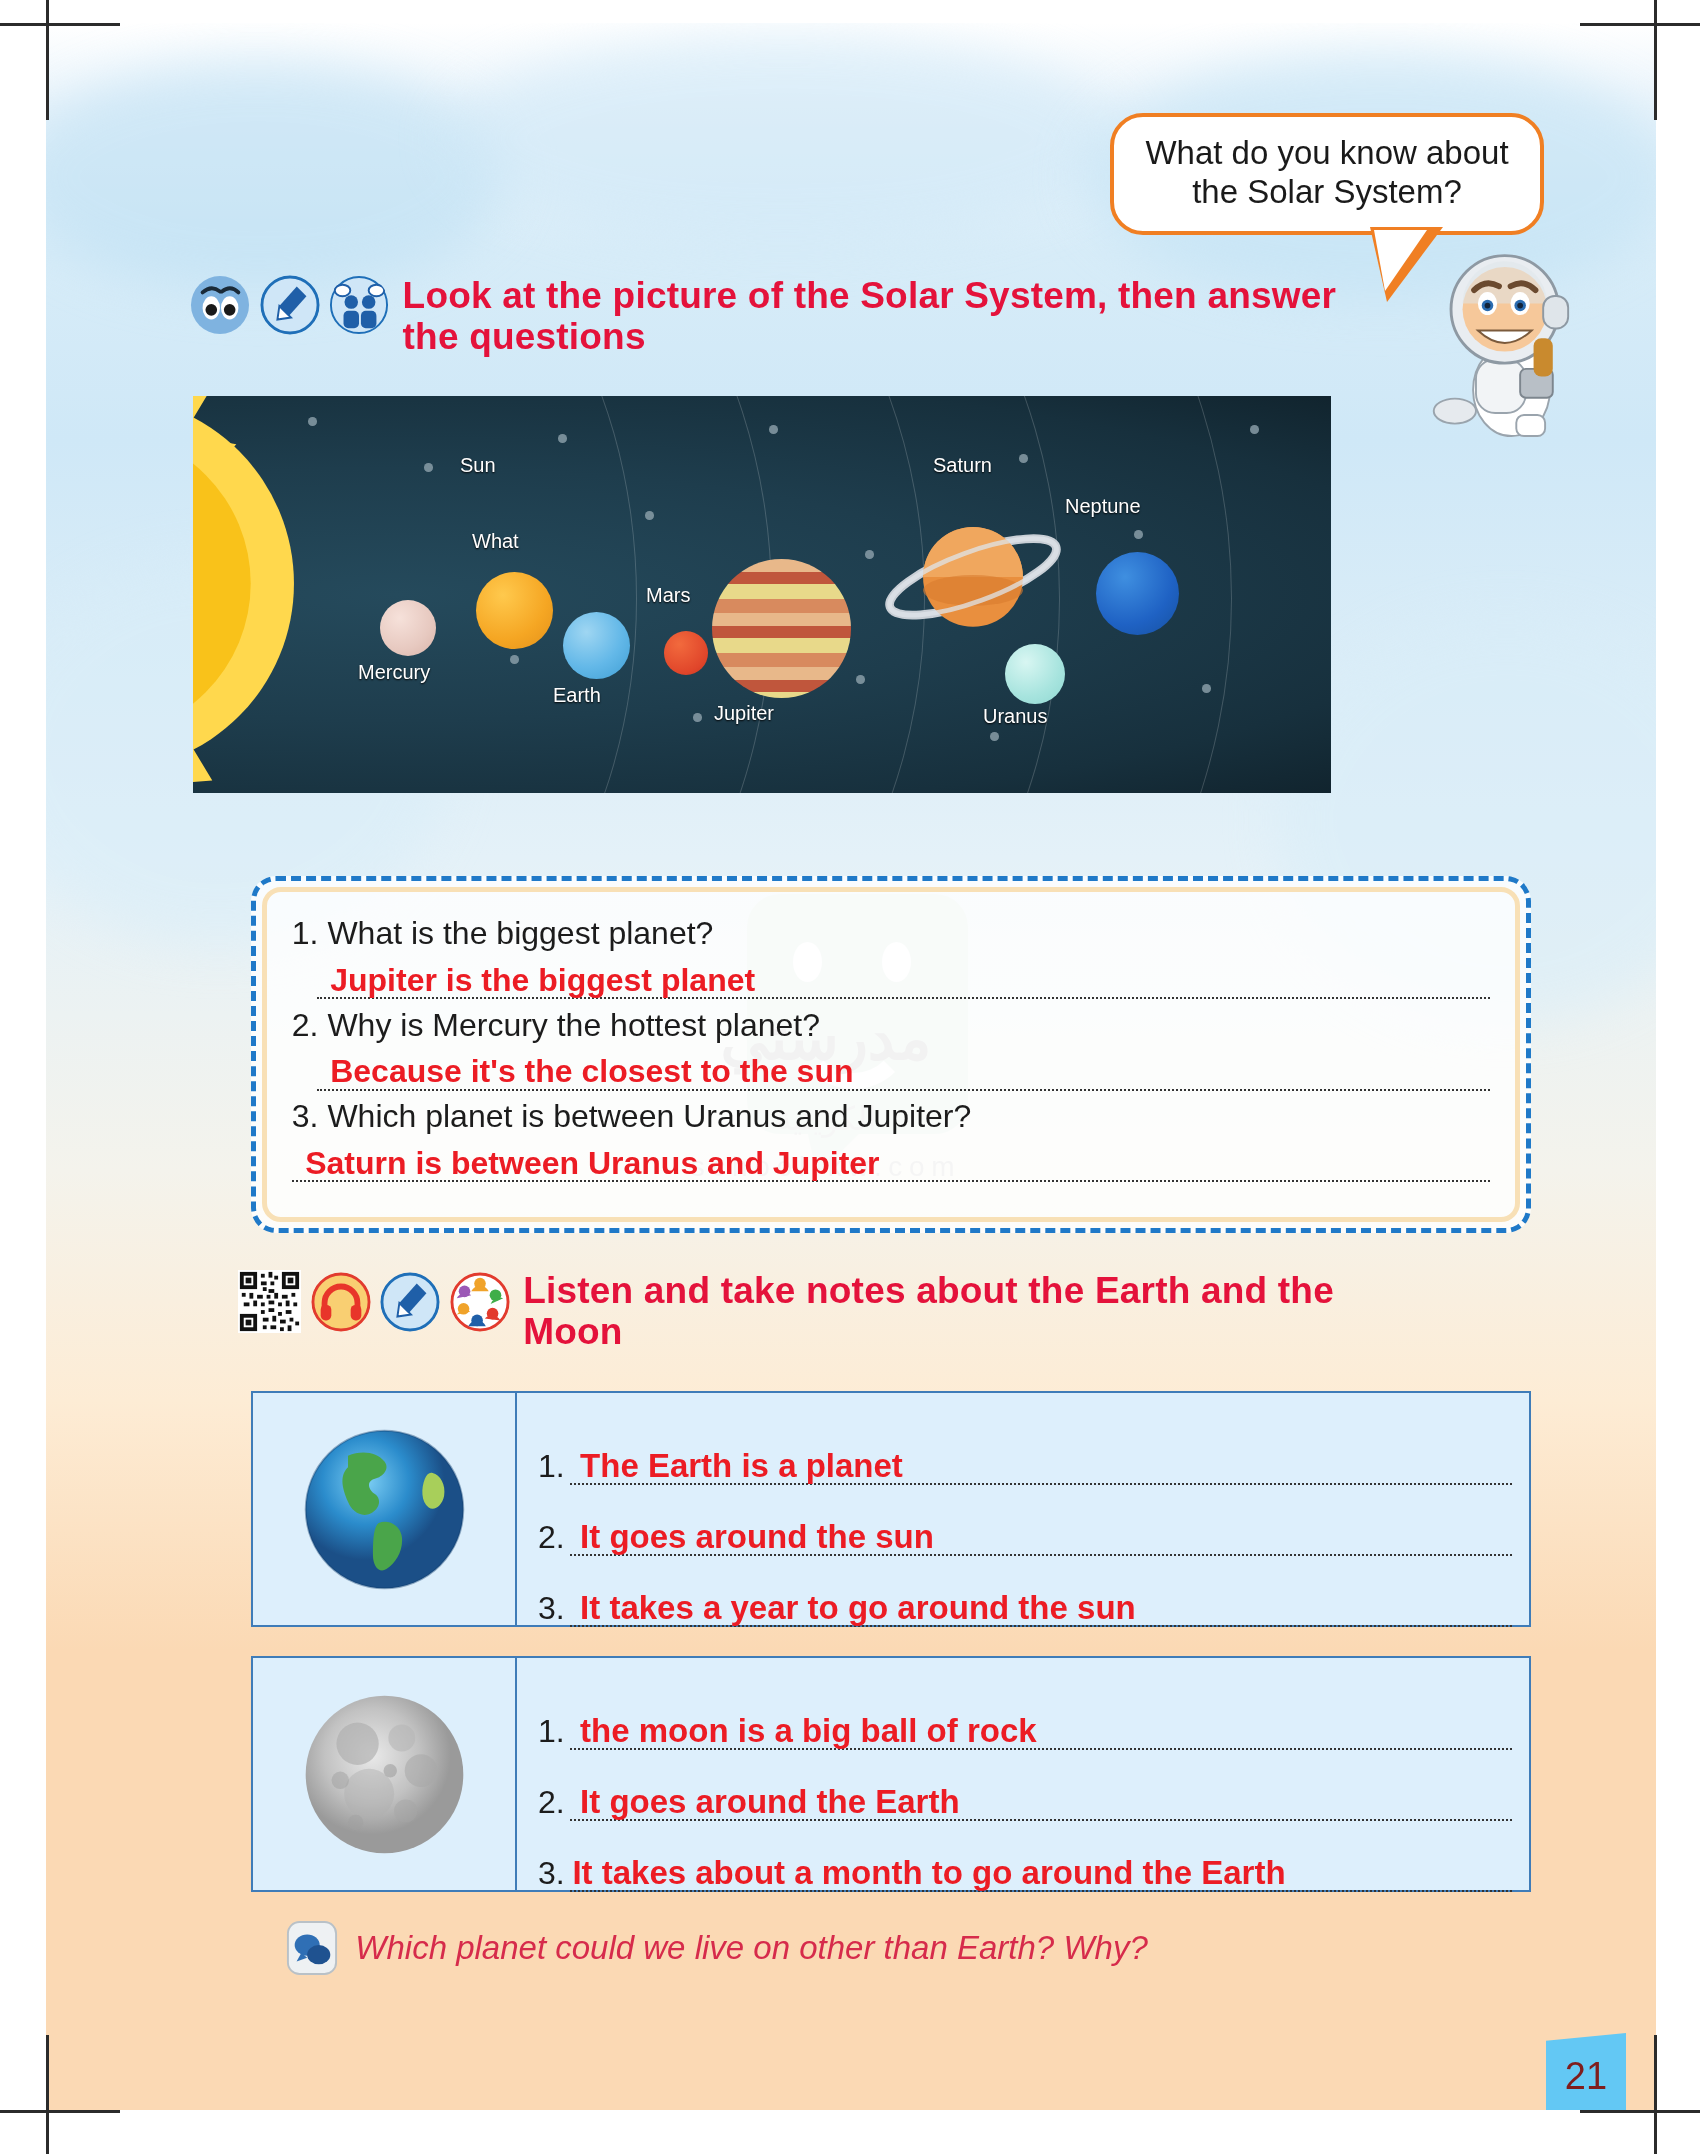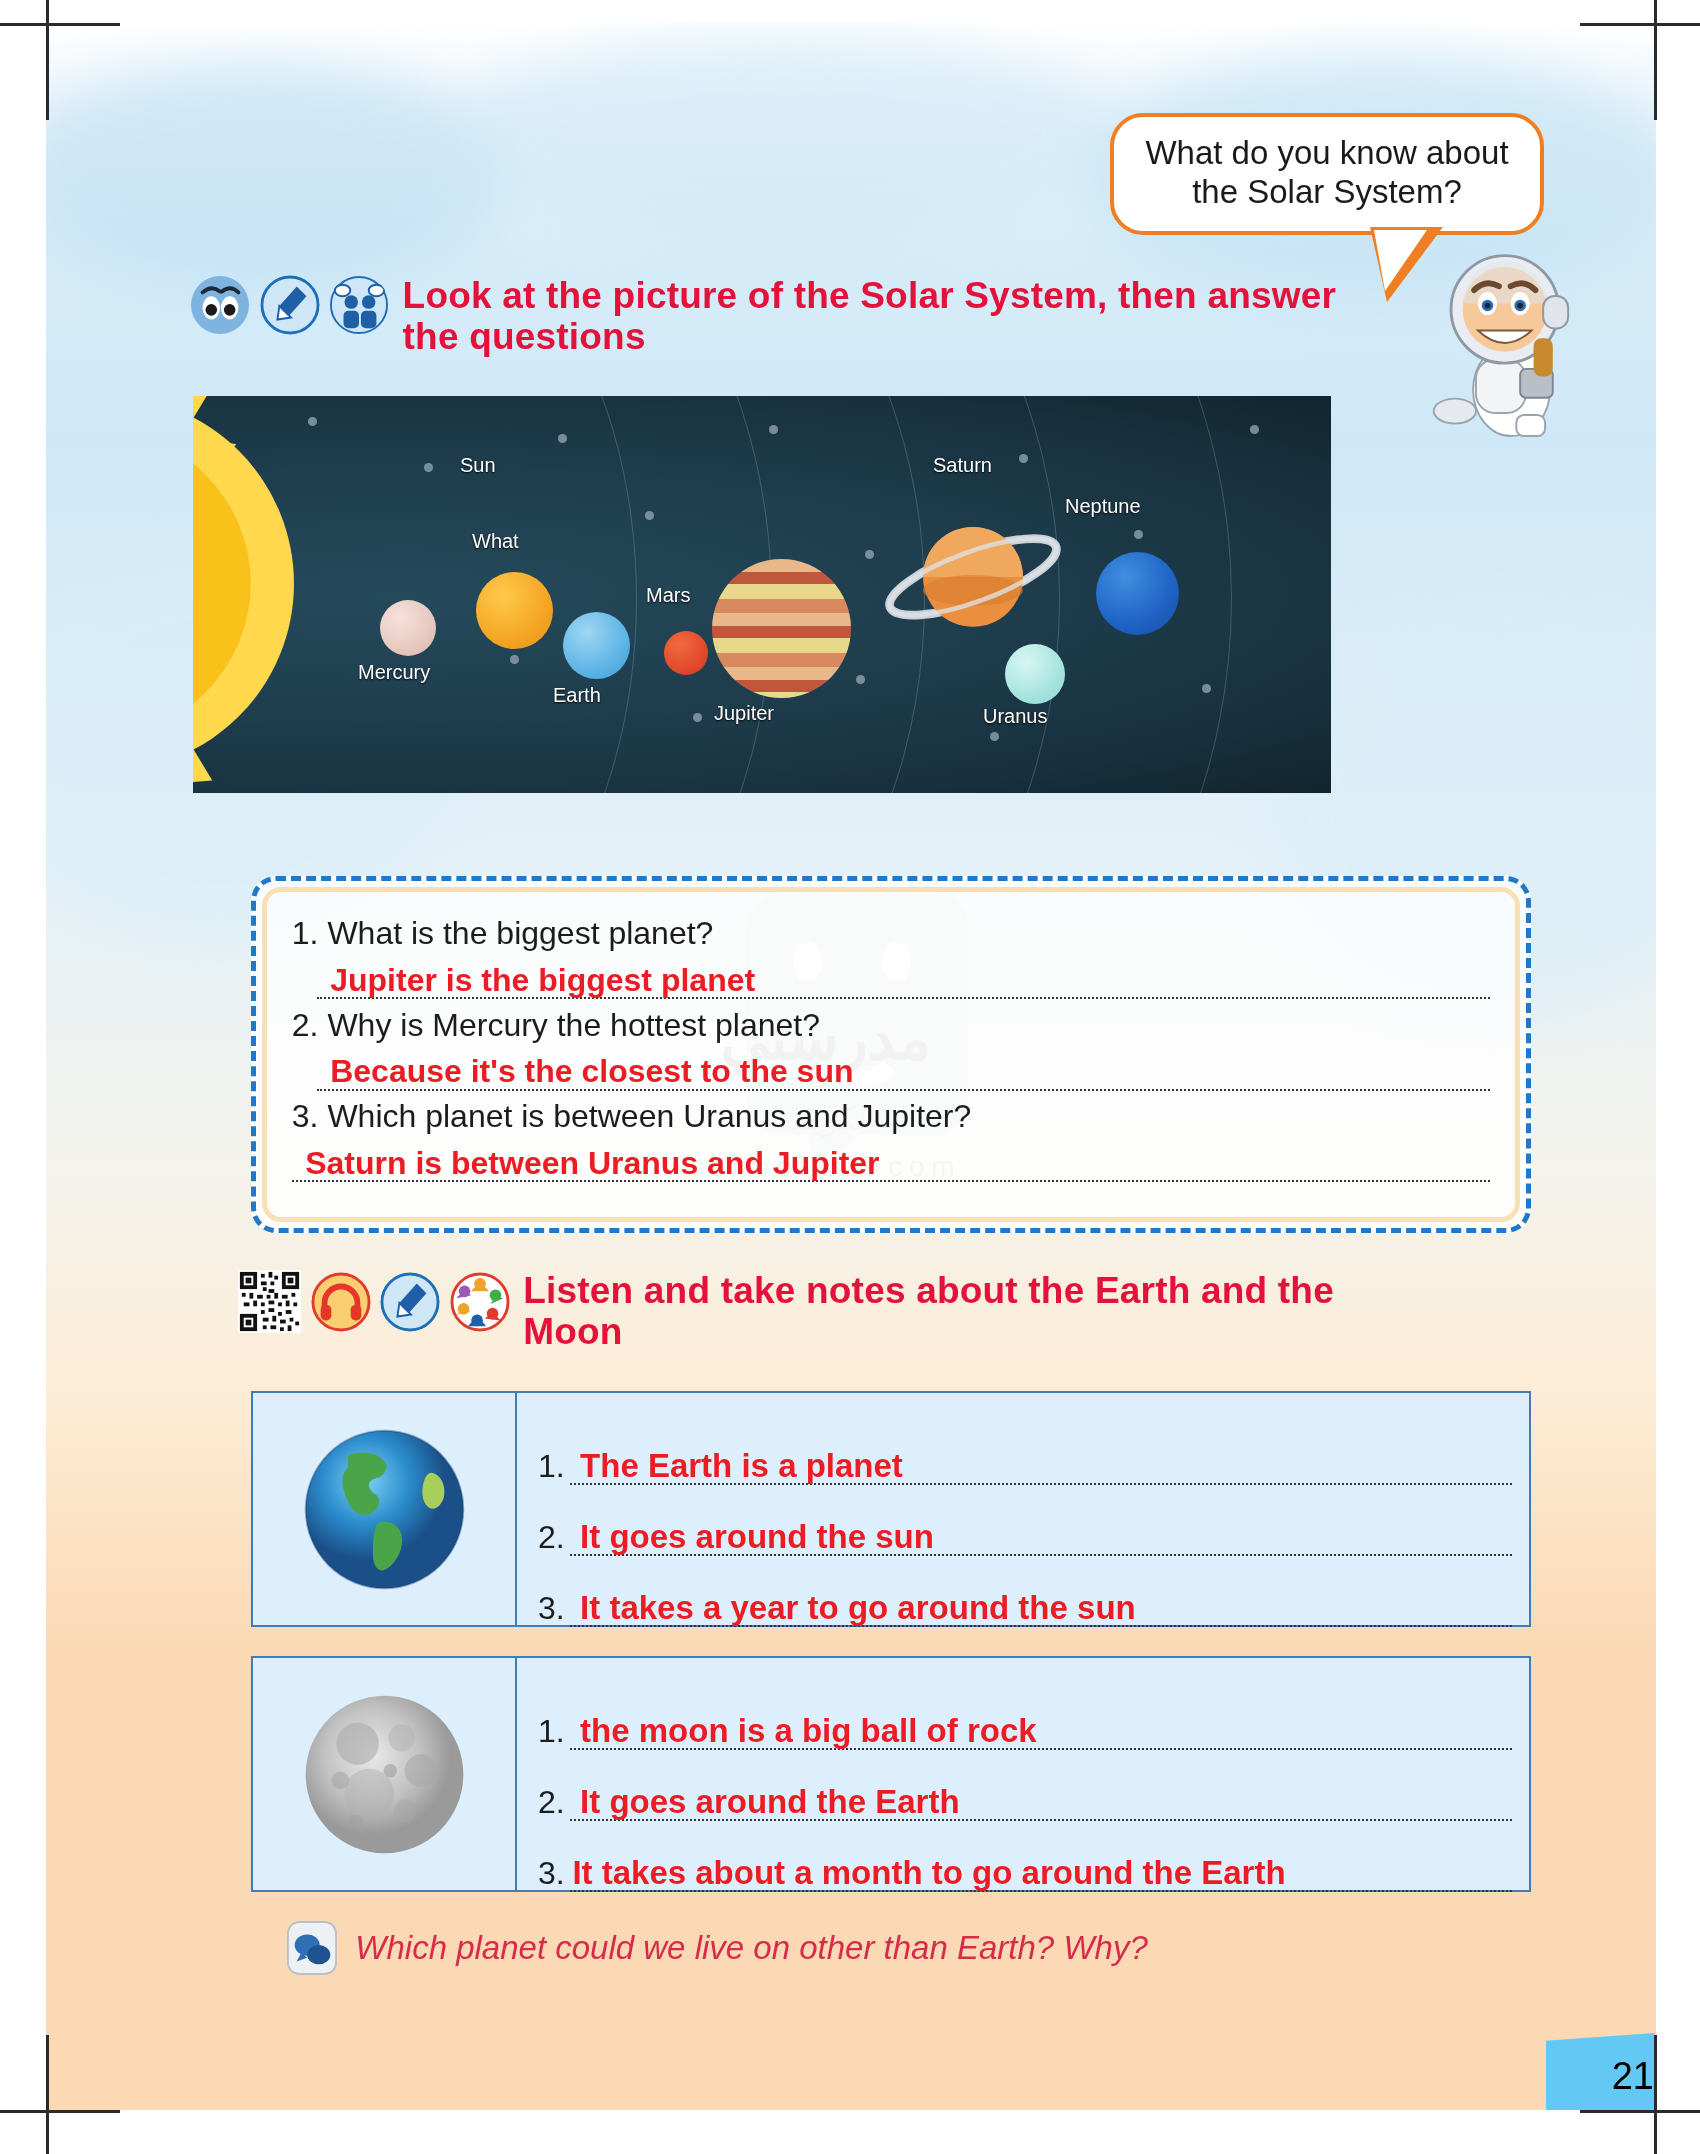--- a/index.html
+++ b/index.html
@@ -149,24 +149,24 @@
   
   #discuss{
     position:absolute;left:240px;top:1897px;display:flex;align-items:center;gap:17.3px;z-index:14;
   }
   #discuss .dtext{
     color:#d62b4b;font-size:33px;font-style:italic;white-space:nowrap;text-align:center;
   }
 
   
   #pageno{
-    position:absolute;left:1500px;top:2010px;width:108px;height:86px;
+    position:absolute;left:1500px;top:2010px;width:80px;height:86px;
     background:#63c8f4;z-index:18;
     clip-path:polygon(0 9%,100% 0,100% 100%,0 100%);
-    color:#000000;font-size:38px;display:flex;align-items:center;justify-content:flex-end;
+    color:#7f1d1d;font-size:38px;display:flex;align-items:center;justify-content:center;
   }
 </style>
 </head>
 <body>
 
 <div class="crop v" style="left:46px;top:0;"></div>
 <div class="crop h" style="left:0;top:23px;"></div>
 <div class="crop v" style="left:1654px;top:0;"></div>
 <div class="crop h" style="left:1580px;top:23px;"></div>
 <div class="crop v" style="left:46px;top:2035px;"></div>

